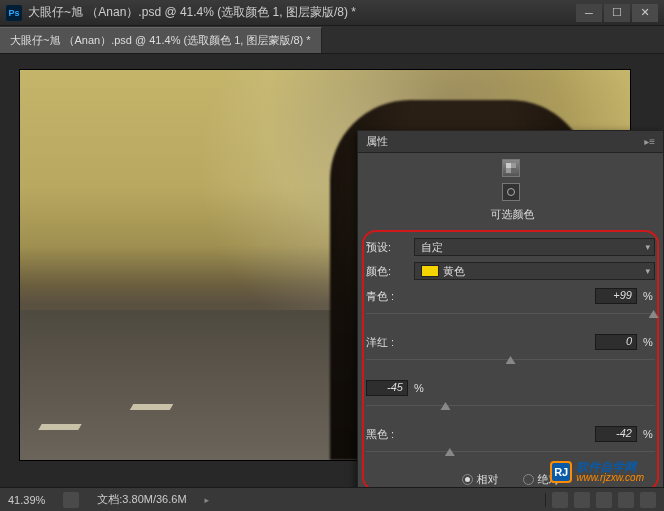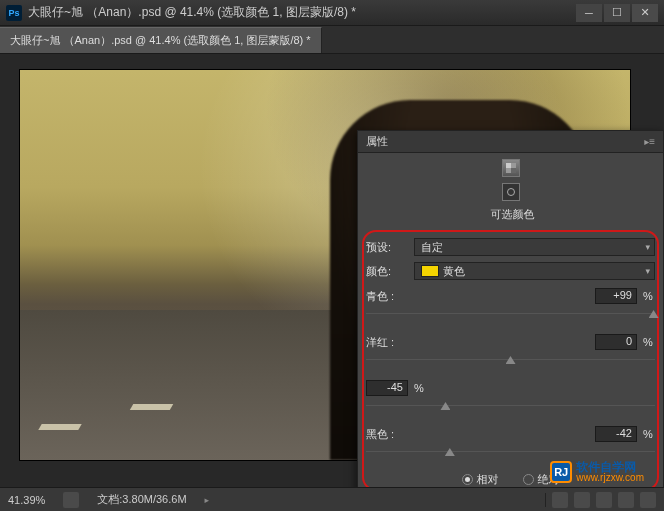--- a/index.html
+++ b/index.html
@@ -44,40 +44,40 @@
 
 .row { display: flex; align-items: center; margin: 6px 0; gap: 6px; }
 .row .lbl { color: #ddd; font-size: 11px; width: 42px; }
 .dropdown { flex: 1; background: #3a3a3a; border: 1px solid #222; height: 18px; display: flex; align-items: center; padding: 0 6px; color: #ddd; font-size: 11px; position: relative; cursor: pointer; }
 .dropdown .chev { position: absolute; right: 4px; font-size: 9px; color: #aaa; }
 .swatch { width: 18px; height: 12px; border: 1px solid #222; margin-right: 4px; }
 
 .slider-row { margin: 8px 0 14px 0; }
 .slider-head { display: flex; align-items: center; }
 .slider-head .sl { color: #ddd; font-size: 11px; flex: 1; }
-.slider-head .val { width: 42px; height: 16px; background: #2e2e2e; border: 1px solid #1a1a1a; color: #ddd; font-size: 11px; text-align: right; padding: 0 4px; }
+.slider-head .val { width: 42px; height: 16px; background: #2e2e2e; border: 1px solid #1a1a1a; color: #ddd; font-size: 11px; text-align: right; padding: 0 4px; font-style: italic; }
 .slider-head .pct { color: #ddd; font-size: 11px; margin-left: 6px; width: 12px; }
 .track { position: relative; height: 12px; margin-top: 4px; }
 .track .line { position: absolute; top: 5px; left: 0; right: 0; height: 1px; background: #2a2a2a; border-bottom: 1px solid #555; }
 .track .thumb { position: absolute; top: 2px; width: 10px; height: 8px; background: #888; clip-path: polygon(50% 0, 100% 100%, 0 100%); transform: translateX(-5px); }
 
 .radios { display: flex; justify-content: center; gap: 24px; margin-top: 10px; }
 .radio { display: flex; align-items: center; gap: 4px; color: #ddd; font-size: 11px; cursor: pointer; }
 .radio .r { width: 11px; height: 11px; border: 1px solid #888; border-radius: 50%; display: flex; align-items: center; justify-content: center; }
 .radio .r.checked::after { content: ""; width: 5px; height: 5px; background: #ddd; border-radius: 50%; }
 
 .statusbar { position: absolute; bottom: 0; left: 0; right: 0; height: 24px; background: #383838; border-top: 1px solid #1a1a1a; display: flex; align-items: center; padding: 0 8px; color: #ccc; font-size: 11px; gap: 18px; }
 .statusbar .chev { font-size: 9px; color: #888; }
 .statusbar .icons-right { margin-left: auto; display: flex; gap: 6px; align-items: center; }
 .sb-icon { width: 16px; height: 16px; background: #4a4a4a; border-radius: 2px; }
 .statusbar .divider { width: 1px; height: 14px; background: #222; }
 
 .watermark { position: absolute; right: 20px; bottom: 28px; display: flex; align-items: center; gap: 4px; }
 .watermark .logo { width: 22px; height: 22px; background: #0a5aa8; border: 2px solid #ff8c00; border-radius: 4px; color: #fff; font-size: 11px; font-weight: bold; display: flex; align-items: center; justify-content: center; }
-.watermark .txt { font-size: 12px; line-height: 1; }
+.watermark .txt { font-size: 12px; line-height: 1; font-style: italic; }
 .watermark .cn { color: #0a5aa8; font-weight: bold; }
 .watermark .url { color: #ff8c00; font-size: 10px; }
 </style>
 </head>
 <body>
 
 <div class="titlebar">
   <div class="ps-icon">Ps</div>
   <div class="title-text">大眼仔~旭 （Anan）.psd @ 41.4% (选取颜色 1, 图层蒙版/8) *</div>
   <div class="win-btns">

